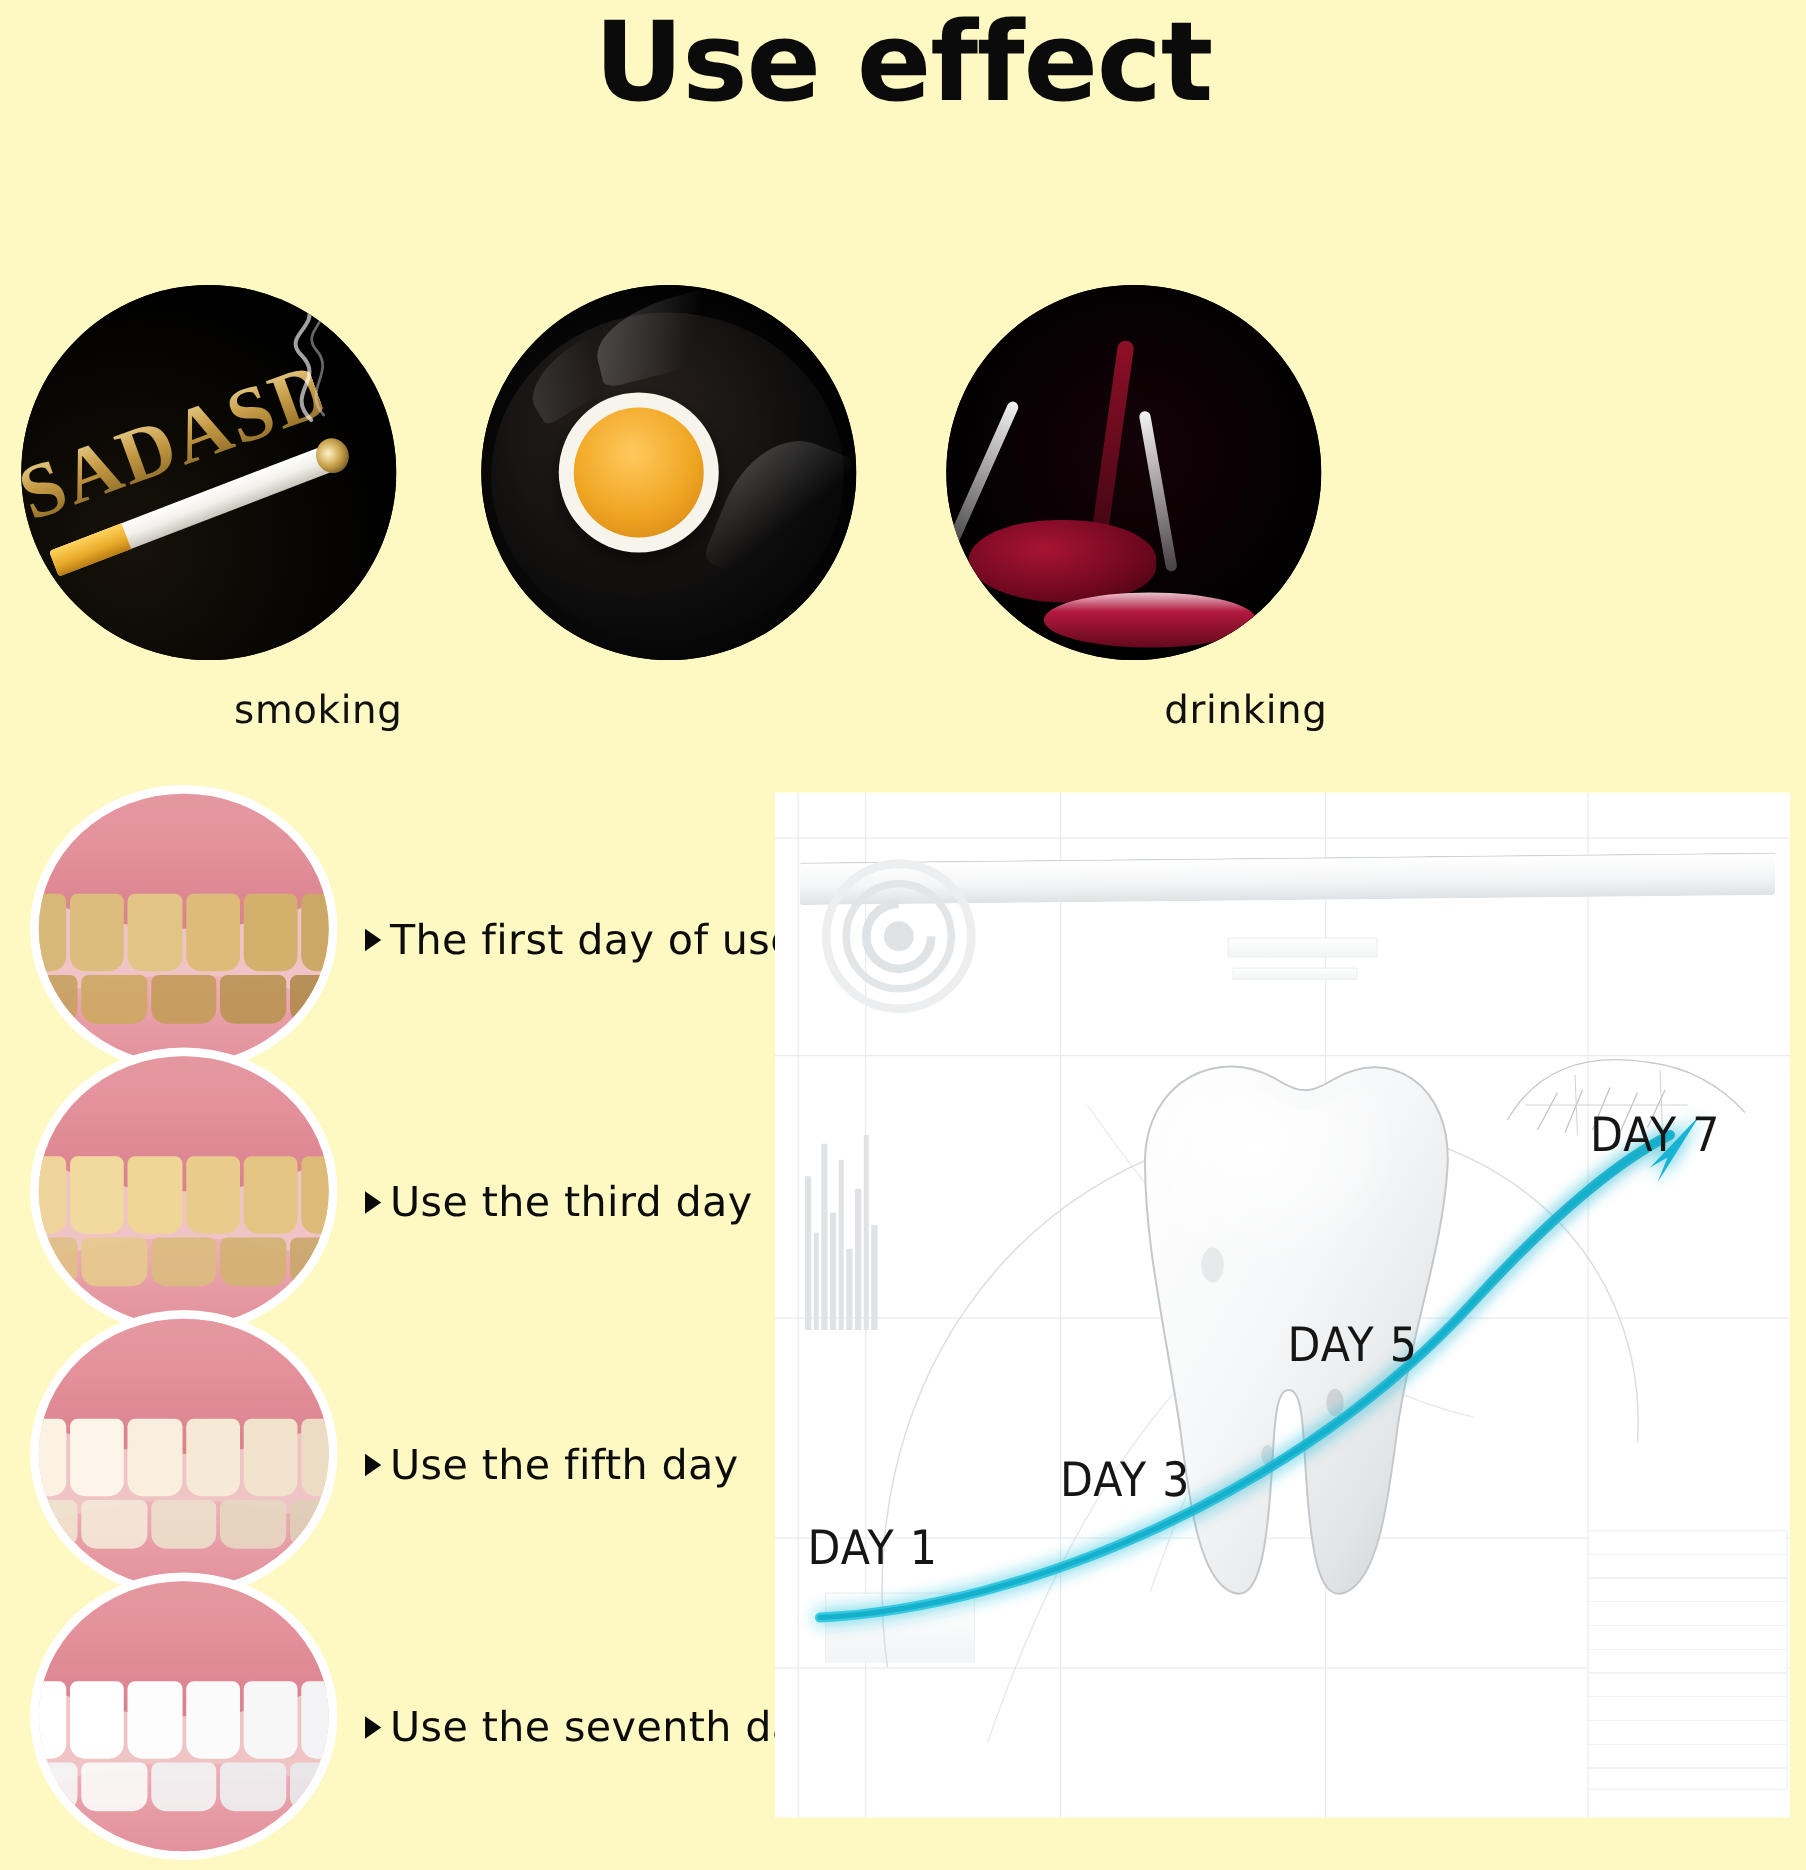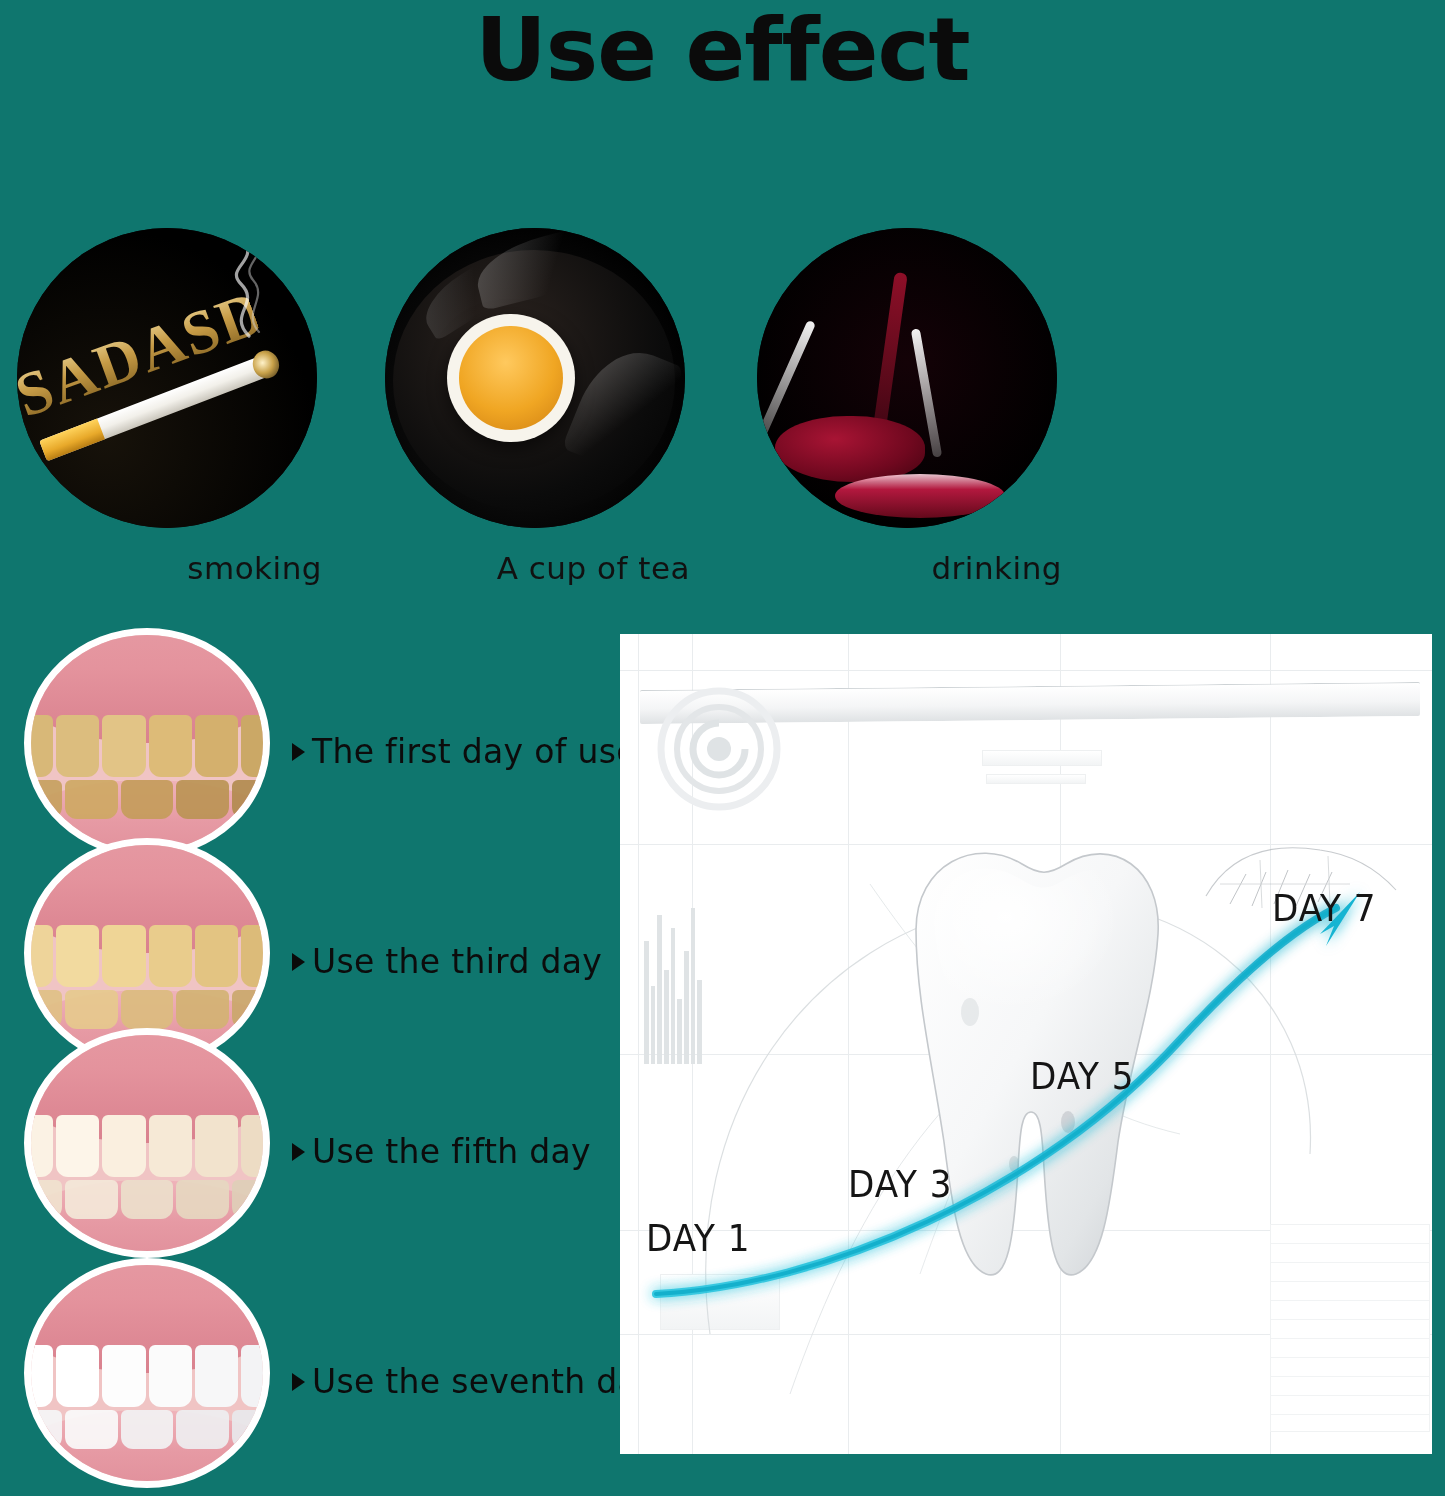--- a/index.html
+++ b/index.html
@@ -9,21 +9,21 @@
     height: 1496px;
     background: #ffffff;
     font-family: "Liberation Sans", sans-serif;
     overflow: hidden;
   }
 
   #page {
     position: relative;
     width: 1445px;
     height: 1496px;
-    background: #0f766e;
+    background: #fef9c3;
   }
 
   
   .title {
     position: absolute;
     top: 6px;
     left: 0;
     width: 1445px;
     text-align: center;
     font-family: "DejaVu Sans", sans-serif;
@@ -239,21 +239,21 @@
     height: 850px;
   }
   .prog-row {
     position: absolute;
     left: 0;
     width: 620px;
     height: 230px;
   }
   .prog-row-0 { top: 0px; }
   .prog-row-1 { top: 210px; }
-  .prog-row-2 { top: 400px; text-align: right; }
+  .prog-row-2 { top: 420px; text-align: right; }
   .prog-row-3 { top: 630px; }
 
   .prog-circle {
     position: absolute;
     left: 6px; top: 0;
     width: 246px; height: 230px;
     border-radius: 50%;
     overflow: hidden;
     border: 7px solid #ffffff;
     background: #f0c4c4;
@@ -440,21 +440,20 @@
       <div class="habit-circle">
         <div class="tea-bg"></div>
         <div class="tea-plate"></div>
         <div class="tea-leaf" style="left:90px;top:10px;width:130px;height:58px;transform:rotate(-14deg);"></div>
         <div class="tea-leaf" style="left:196px;top:120px;width:84px;height:120px;transform:rotate(22deg);"></div>
         <div class="tea-leaf" style="left:34px;top:48px;width:92px;height:44px;transform:rotate(-32deg);opacity:.28;"></div>
         <div class="tea-cup">
           <div class="tea-liquid"></div>
         </div>
       </div>
-      <div class="habit-label">A cup of tea</div>
     </div>
 
     <div class="habit habit-2">
       <div class="habit-circle">
         <div class="wine-bg"></div>
         <div class="wine-pour"></div>
         <div class="wine-glass-l"></div>
         <div class="wine-glass-r"></div>
         <div class="wine-splash"></div>
         <div class="wine-pool"></div>

